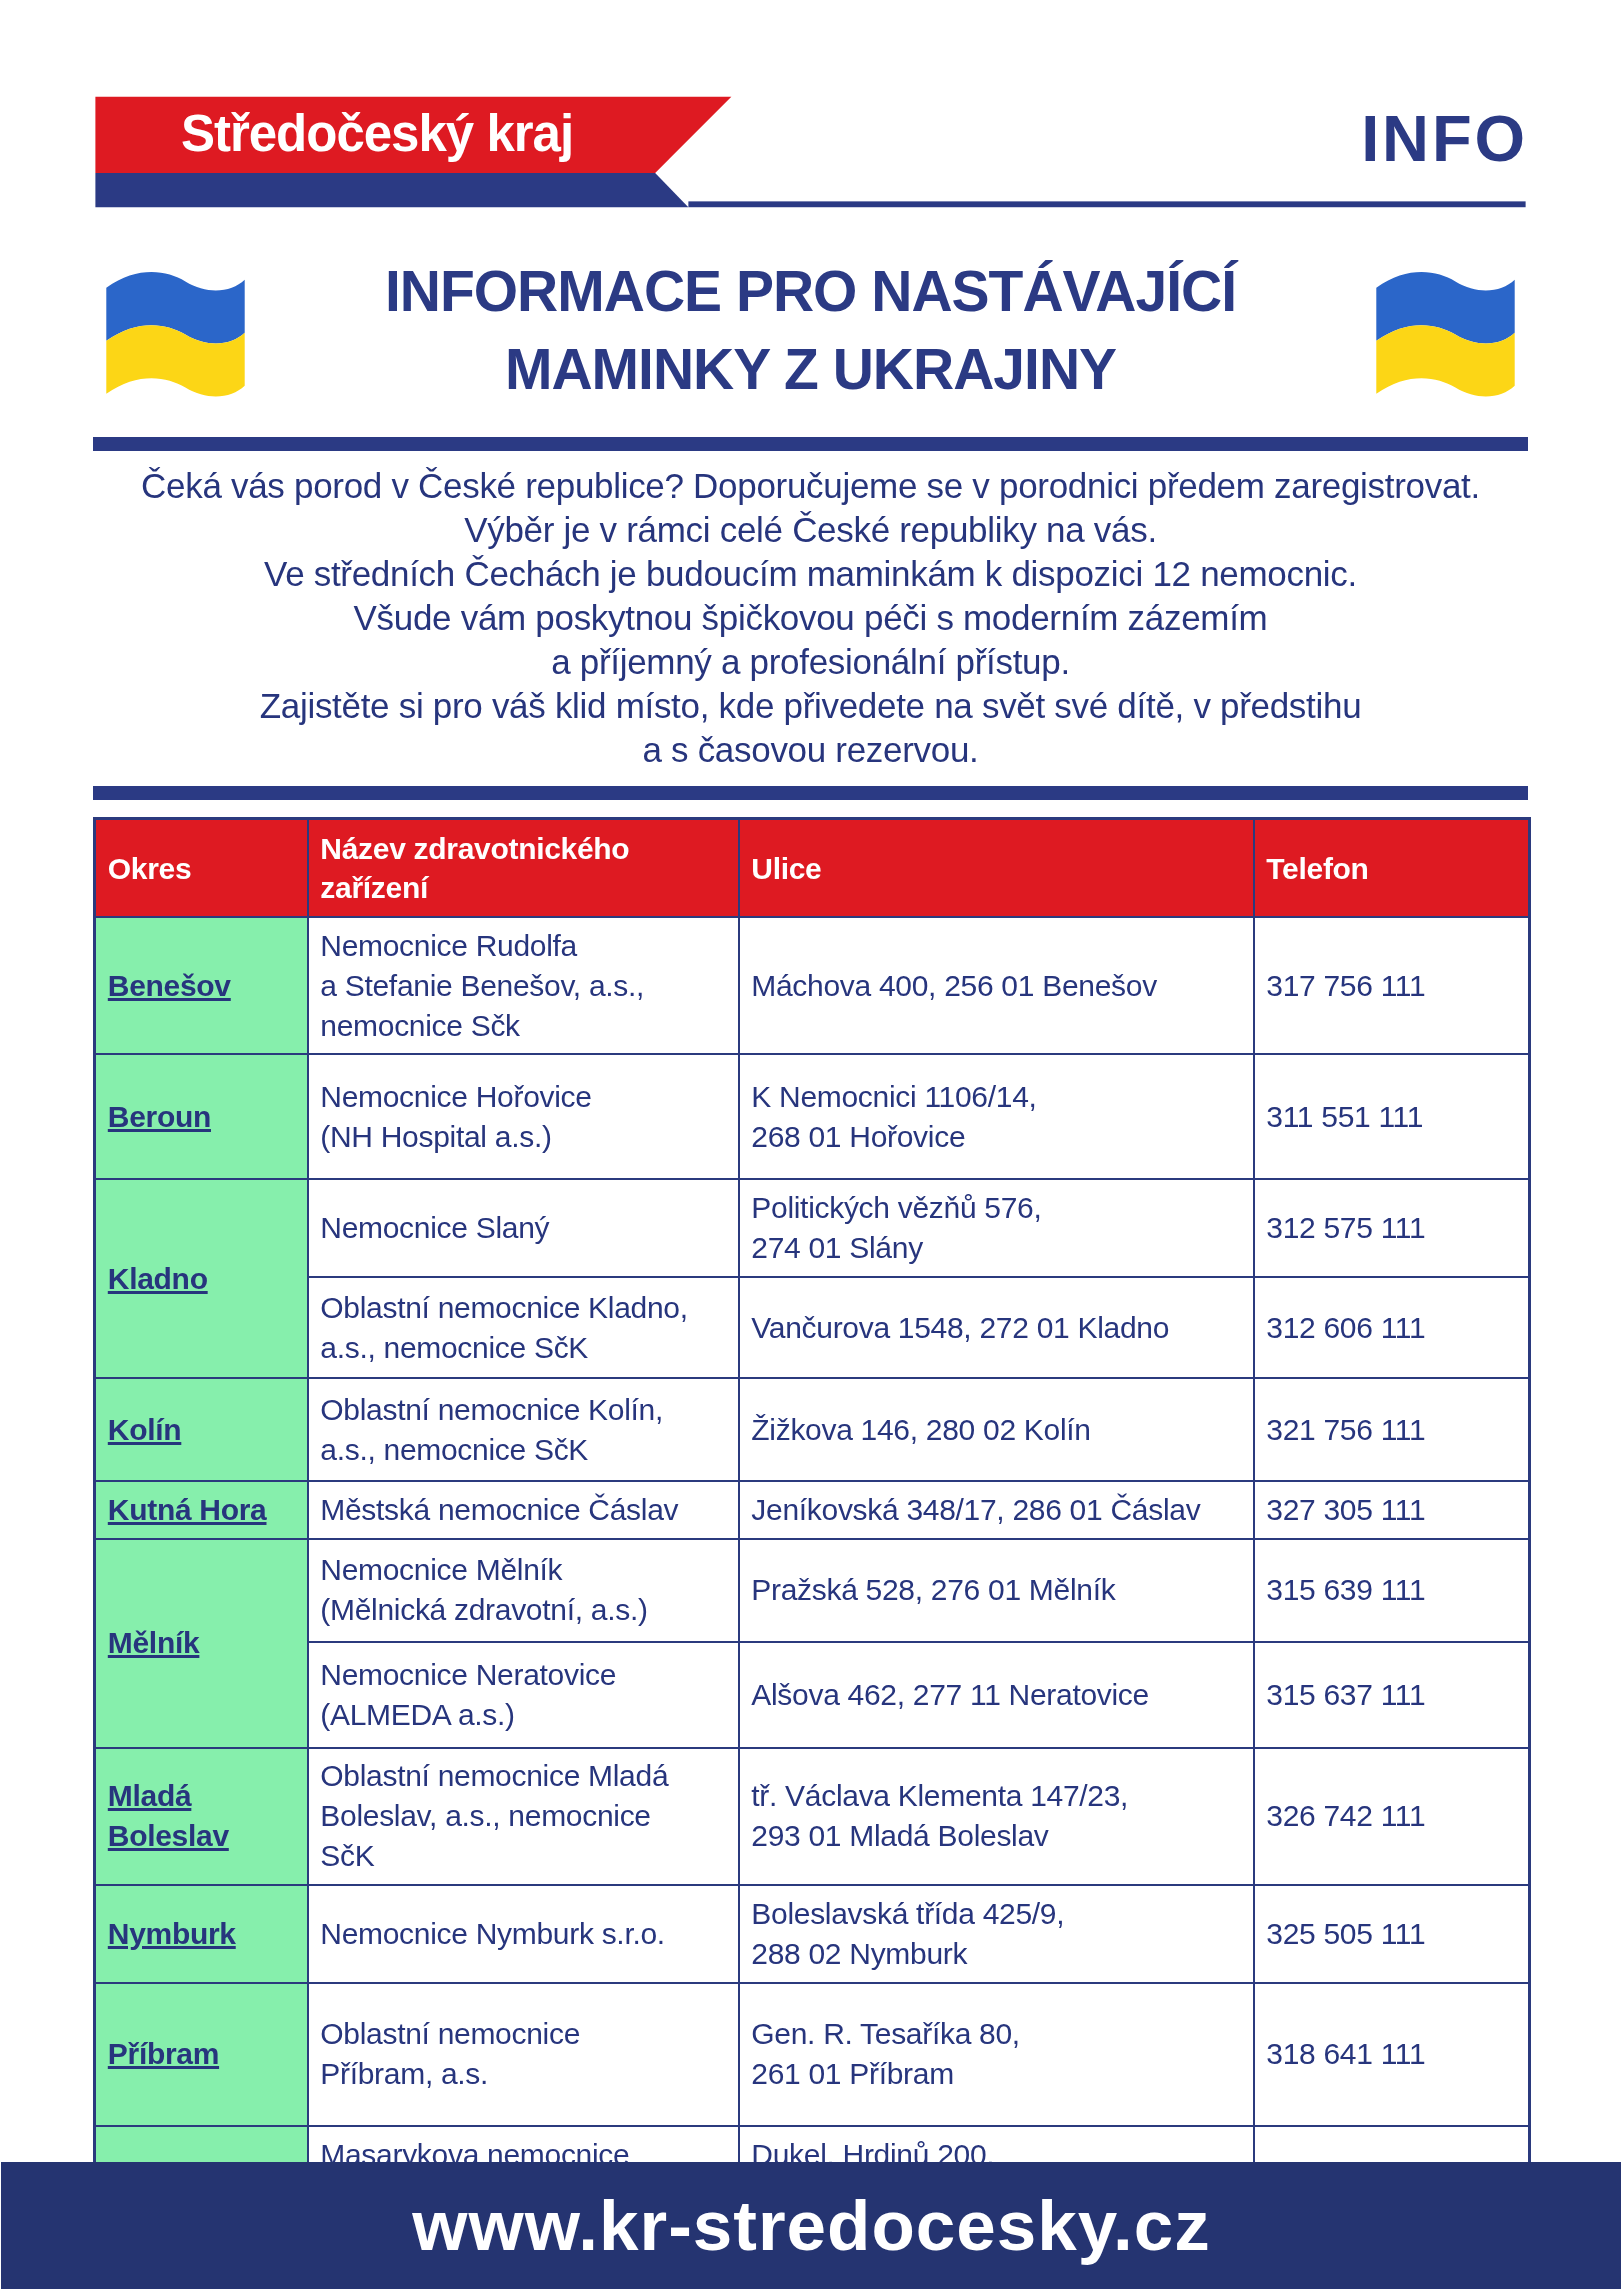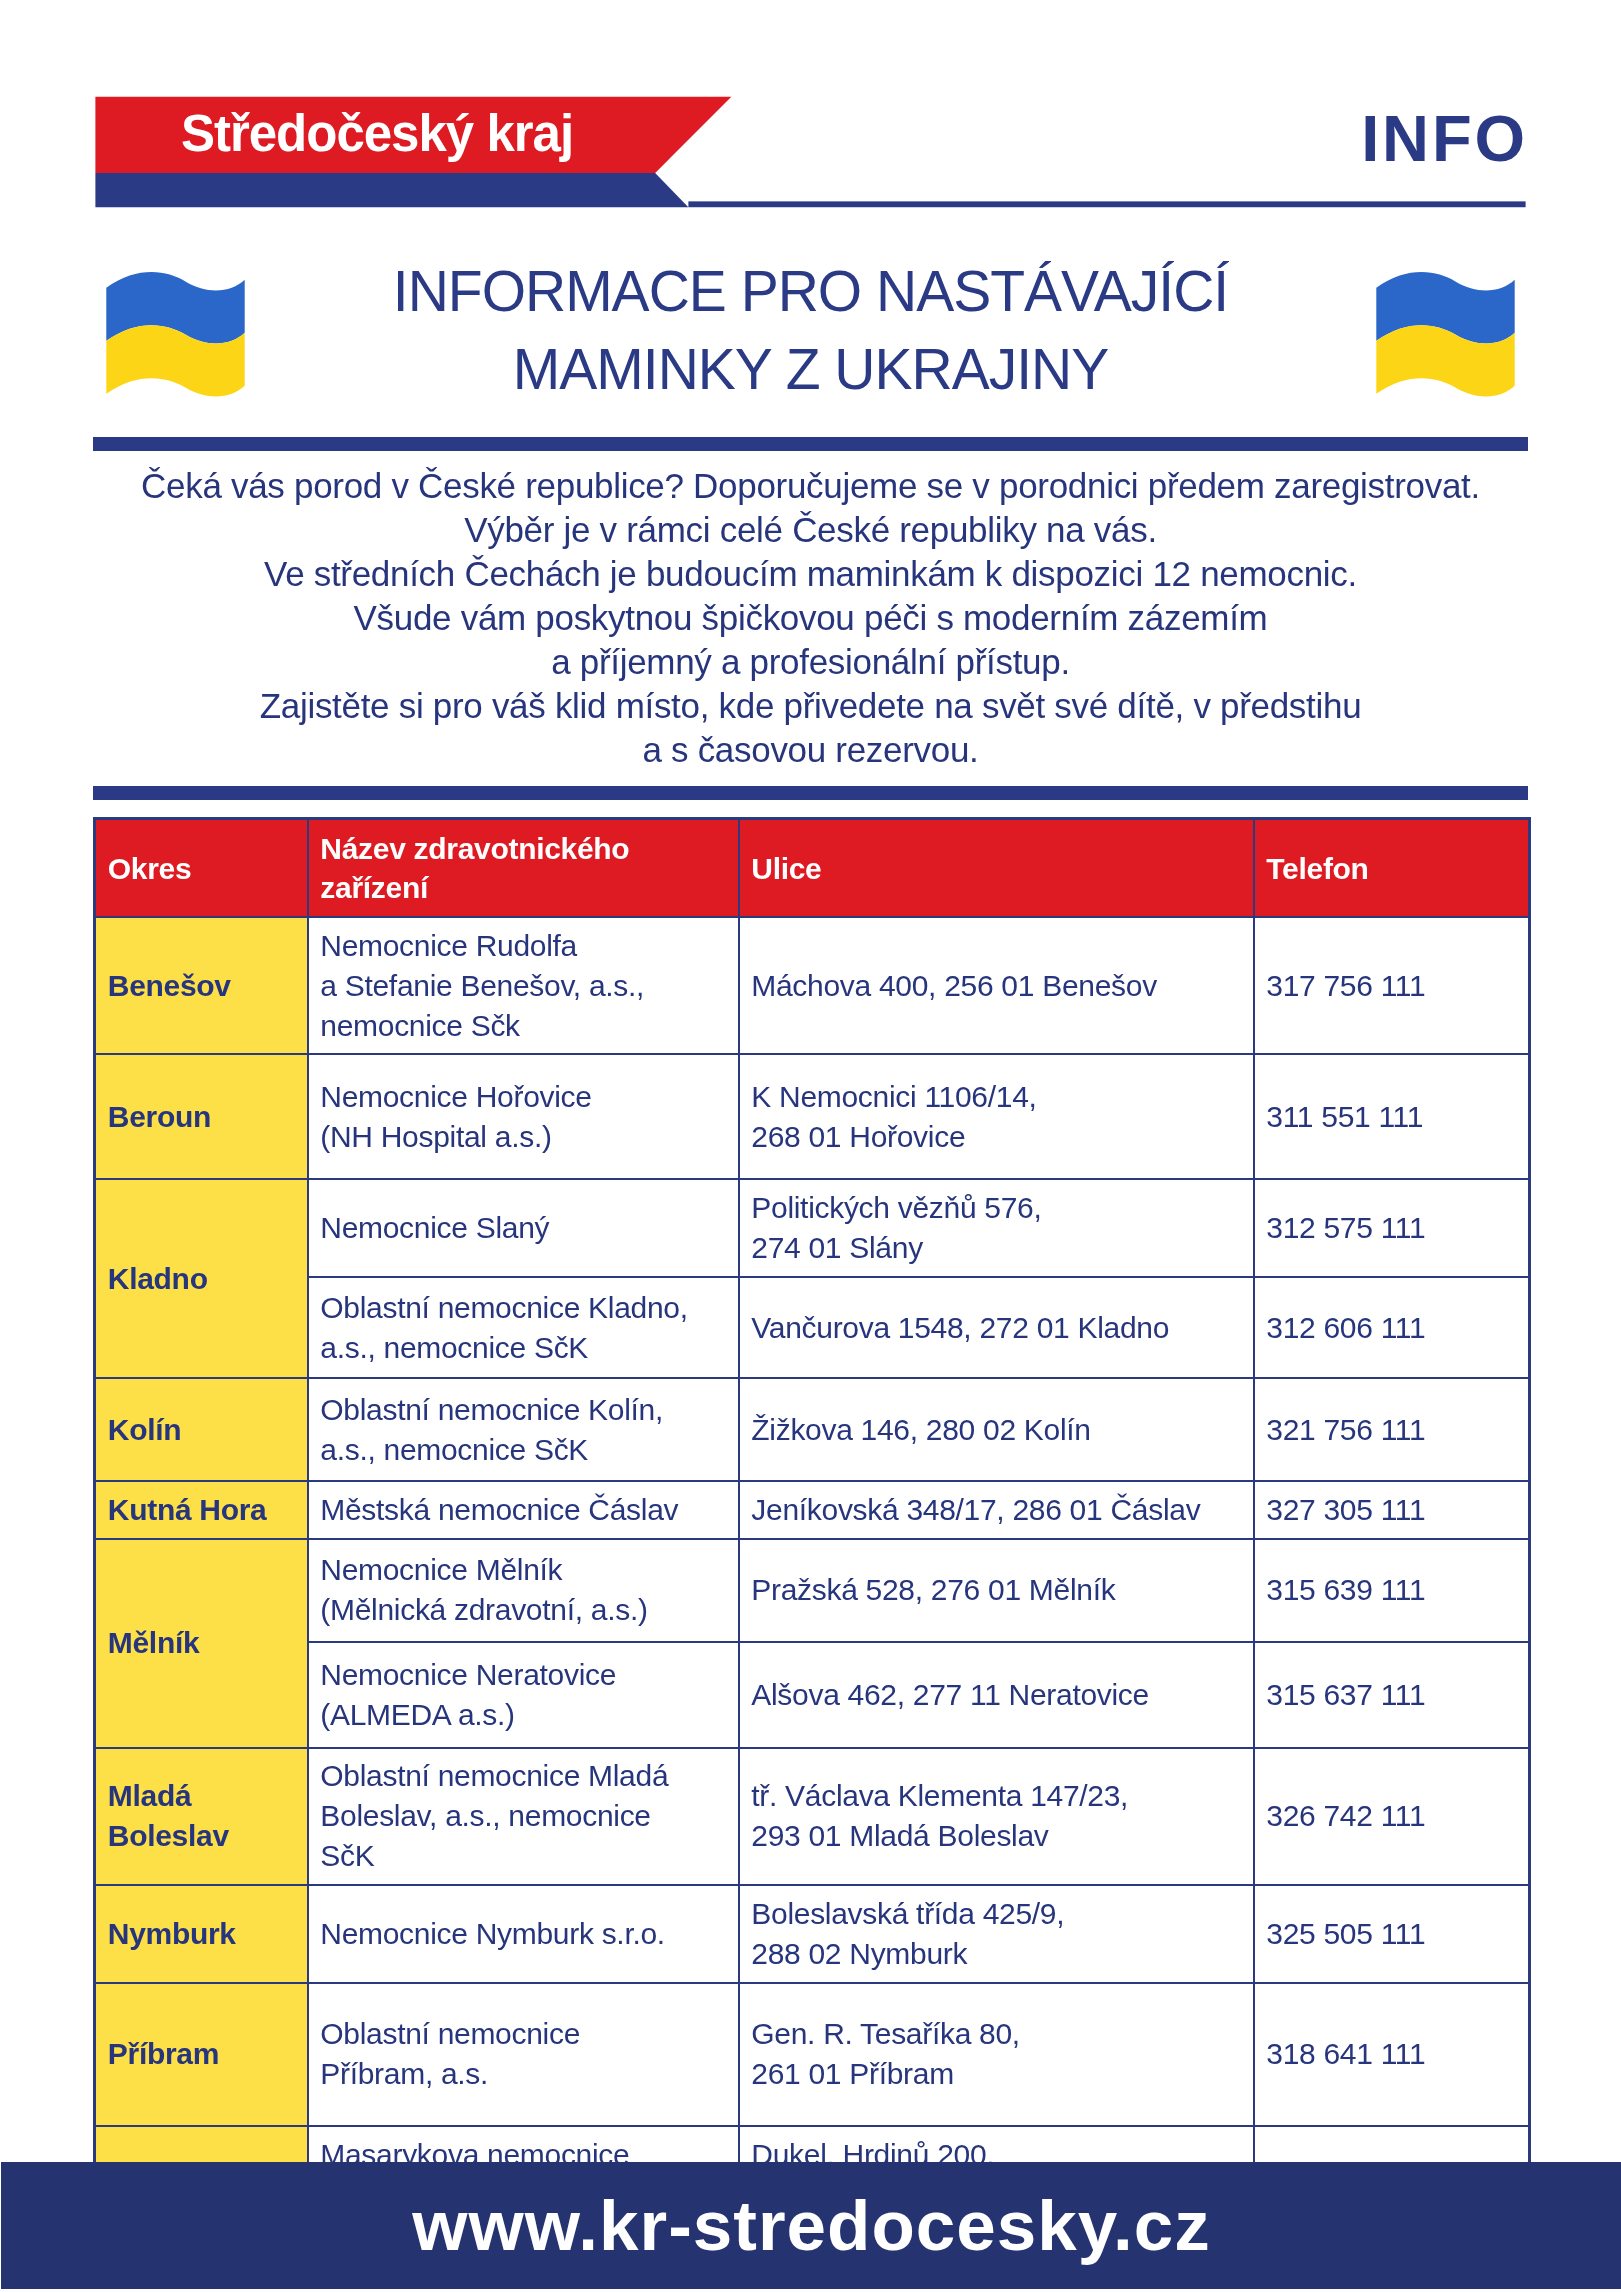--- a/index.html
+++ b/index.html
@@ -20,21 +20,21 @@
   .info-label{
     position:absolute;right:93px;top:106px;
     color:#2b3a84;font-weight:bold;font-size:65px;letter-spacing:2.9px;line-height:1;
   }
   
   .title-row{
     margin:29px 93px 0 93px;
     display:flex;align-items:center;justify-content:space-between;
   }
   .flag{width:165px;height:142px;flex:0 0 auto;}
-  .title-text{flex:1;text-align:center;font-weight:normal;font-size:57px;line-height:78px;color:#2b3a84;letter-spacing:-1px;}
+  .title-text{flex:1;text-align:center;font-weight:bold;font-size:57px;line-height:78px;color:#2b3a84;letter-spacing:-1px;}
   
   .divider{height:13.7px;background:#2b3a84;margin:29px 93px 0 93px;}
   .divider.tight{margin-top:13.7px;}
   
   .intro{
     margin:13.7px 93px 0 93px;text-align:center;
     font-size:35px;line-height:44px;letter-spacing:-0.3px;
     white-space:pre-line;color:#27357d;
   }
   
@@ -48,21 +48,21 @@
     vertical-align:middle;
     padding:7.8px 11.8px;
     font-size:30px;line-height:40px;letter-spacing:-0.3px;
     white-space:pre-line;overflow:hidden;
   }
   table.hospitals thead tr{height:98px;}
   table.hospitals th{
     background:#de1a22;color:#ffffff;font-weight:bold;
     text-align:left;line-height:39px;
   }
-  td.district{background:#fde047;font-weight:bold;color:#27357d;line-height:57px;}
+  td.district{background:#86efac;font-weight:bold;color:#27357d;line-height:57px;text-decoration:underline;}
   td.hospital{font-weight:normal;color:#27357d;}
   td.street, td.phone{font-weight:normal;color:#27357d;}
   tr.rh62{height:50px;} tr.rh82{height:80px;} tr.rh92{height:90px;}
   tr.rh103{height:101px;} tr.rh105{height:103px;} tr.rh108{height:106px;}
   tr.rh113{height:143px;} tr.rh128{height:125px;} tr.rh135{height:132px;}
   
   .footer{
     position:absolute;left:1px;top:2162px;width:1621px;height:127px;
     background:#253471;display:flex;align-items:center;justify-content:center;
   }

